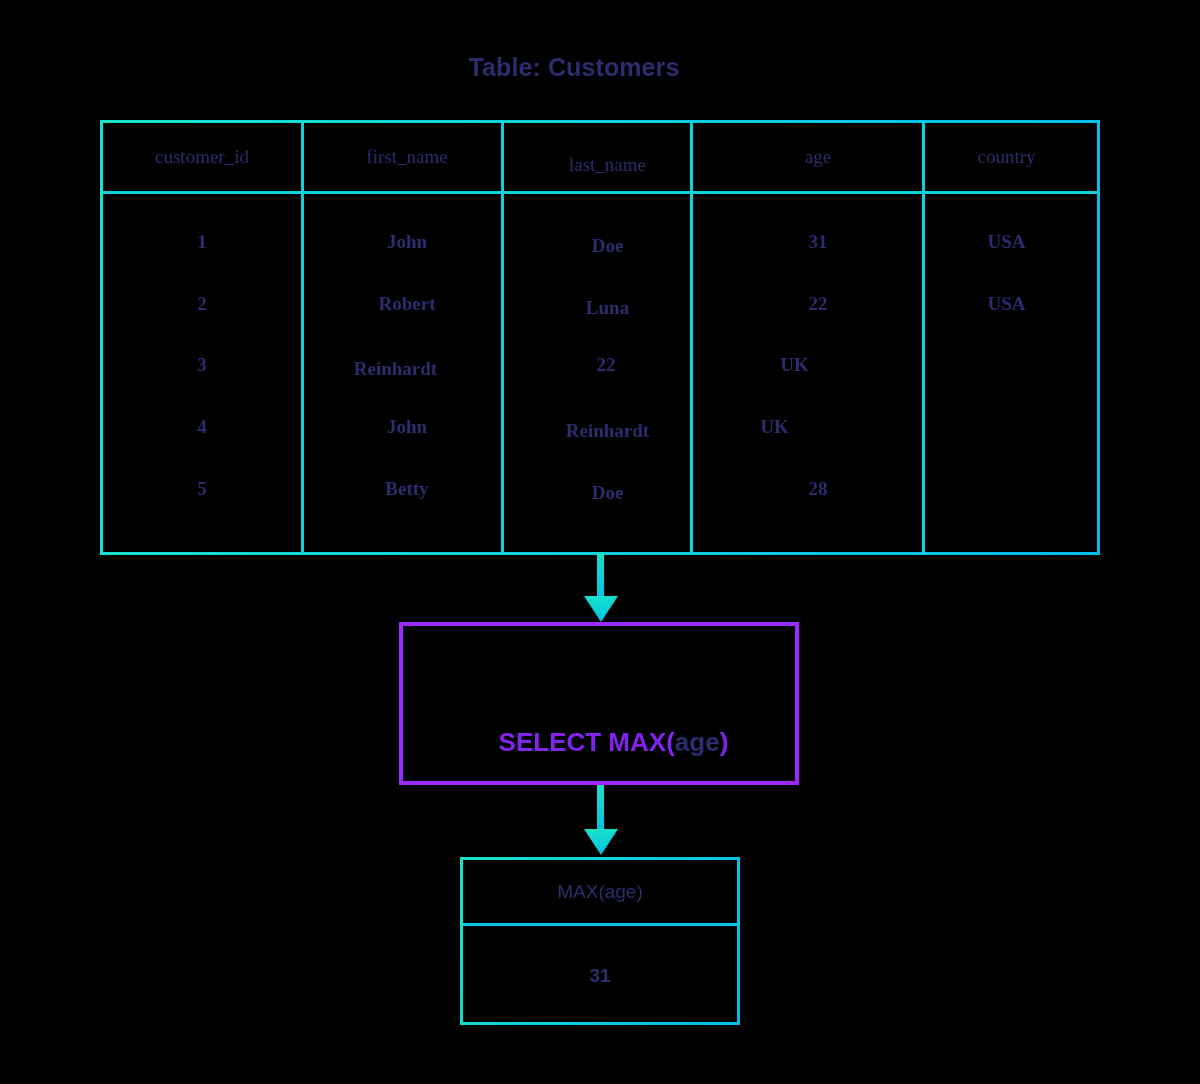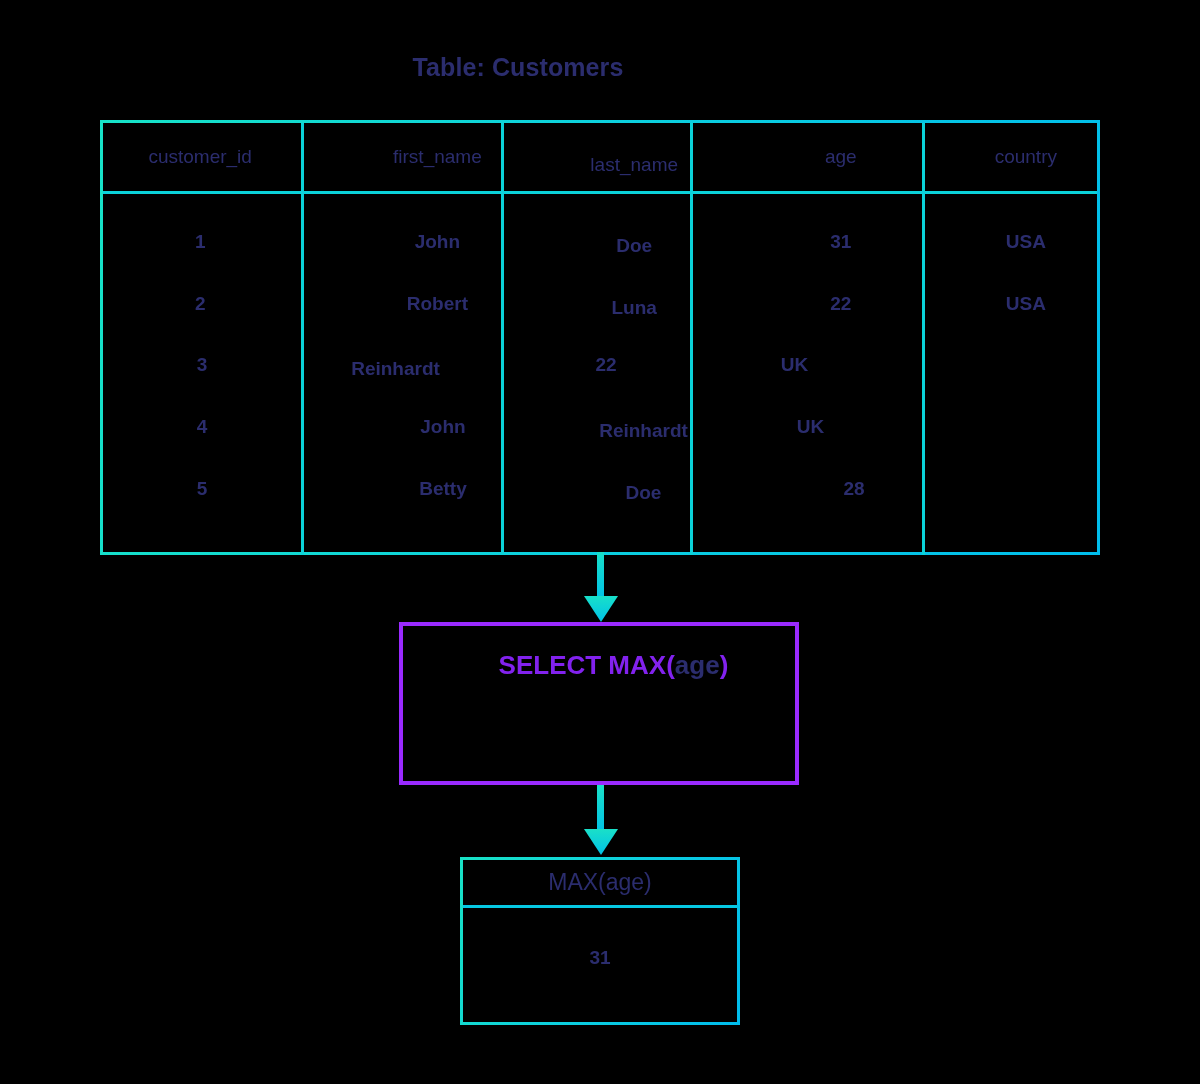--- a/index.html
+++ b/index.html
@@ -13,28 +13,29 @@
     height: 1084px;
     position: relative;
     overflow: hidden;
     font-family: "Liberation Sans", sans-serif;
     color: #2b2d6e;
   }
 
   
   #table-title {
     position: absolute;
-    left: 0;
+    left: 16px;
     top: 53px;
     width: 1036px;
     text-align: center;
     font-size: 25px;
     font-weight: bold;
     letter-spacing: 0.1px;
     color: #2b2d6e;
+    padding-left: 40px;
   }
 
   
   #customers-table {
     position: absolute;
     left: 100px;
     top: 120px;
     width: 1000px;
     height: 435px;
     box-sizing: border-box;
@@ -49,37 +50,38 @@
   }
   #customers-table .tbody {
     position: relative;
     height: 361px;
   }
   .hdr-row, .data-row {
     display: flex;
     width: 100%;
     height: 100%;
     box-sizing: border-box;
+    font-family: Liberation Serif, serif;
   }
   .cell {
     box-sizing: border-box;
     display: flex;
     align-items: center;
     justify-content: center;
     text-align: center;
     font-size: 19px;
     color: #2b2d6e;
   }
   .hdr-row .cell {
     height: 100%;
     font-weight: normal;
   }
   
   .col-0 { width: 198px; }
-  .col-1 { width: 212px; margin-left: 36px; }
+  .col-1 { width: 212px; }
   .col-2 { width: 189px; margin-top: 8px; }
   .col-3 { width: 232px; }
   .col-4 { width: 145px; }
 
   .vline {
     position: absolute;
     top: 0;
     bottom: 0;
     width: 3px;
     background: #0bd3d9;
@@ -117,21 +119,21 @@
     position: absolute;
     left: 399px;
     top: 622px;
     width: 400px;
     height: 163px;
     box-sizing: border-box;
     border: 4px solid #9a2aff;
     display: flex;
     flex-direction: column;
     align-items: center;
-    justify-content: flex-start;
+    justify-content: flex-end;
   }
   .sql-line {
     font-size: 26px;
     font-weight: bold;
     line-height: 1.0;
     white-space: pre;
     text-align: center;
   }
   .sql-line + .sql-line { margin-top: 17px; }
   .kw   { color: #8222ee; }
@@ -142,27 +144,27 @@
     position: absolute;
     left: 460px;
     top: 857px;
     width: 280px;
     height: 168px;
     box-sizing: border-box;
     border: 3px solid #14d8d0;
     border-image: linear-gradient(115deg, #18e2c6 0%, #0ccfdf 50%, #00bcec 100%) 1;
   }
   #result-head {
-    height: 48px;
+    height: 66px;
     box-sizing: border-box;
     border-bottom: 3px solid #06c8e2;
     display: flex;
     align-items: center;
     justify-content: center;
-    font-size: 23px;
+    font-size: 19px;
     color: #2b2d6e;
   }
   #result-body {
     height: 99px;
     display: flex;
     align-items: center;
     justify-content: center;
     font-size: 19px;
     font-weight: bold;
     color: #2b2d6e;

